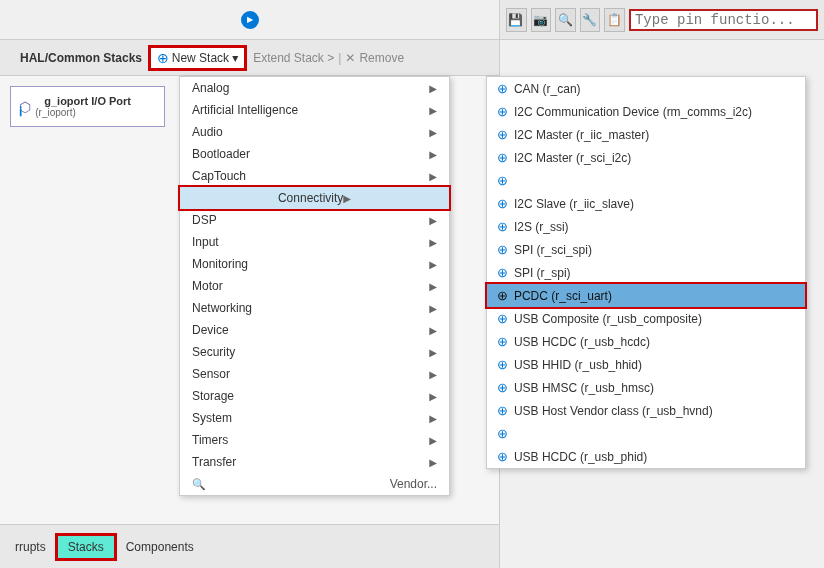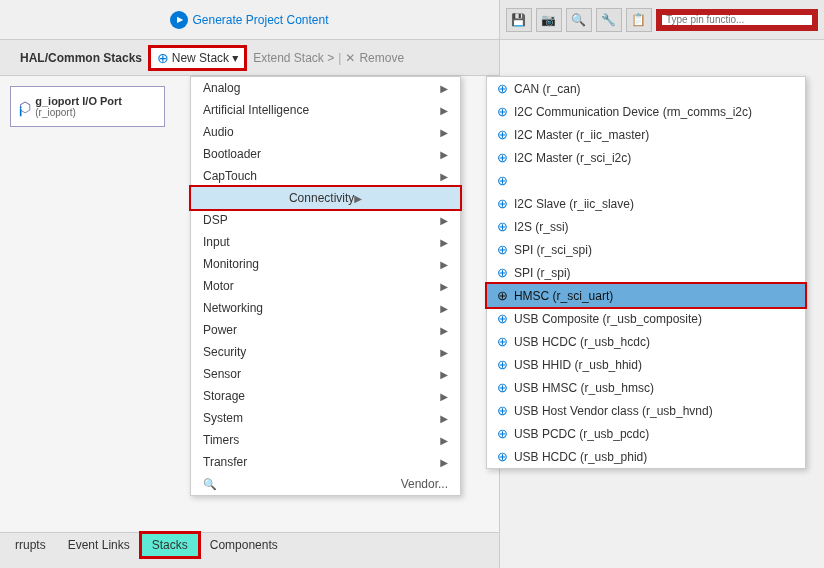--- a/index.html
+++ b/index.html
@@ -23,64 +23,63 @@
     .new-stack-btn { display: flex; align-items: center; gap: 3px; border: 1px solid #c00; padding: 2px 6px; background: white; cursor: pointer; color: #333; font-size: 12px; }
     .new-stack-btn .icon { color: #0078d7; font-size: 14px; }
     .extend-remove { display: flex; align-items: center; gap: 4px; color: #888; font-size: 12px; text-align: center; }
     .separator { color: #aaa; }
 
     
     .stacks-content { padding: 10px; }
     .stack-item { width: 155px; background: white; border: 1px solid #9b9bc4; padding: 8px; position: relative; }
     .stack-item-header { display: flex; align-items: center; gap: 4px; }
     .stack-icon { color: #6666aa; font-size: 14px; }
-    .stack-label { font-size: 11px; color: #333; font-weight: bold; }
+    .stack-label { font-size: 11px; color: #333; font-weight: bold; margin-left: 9px; }
     .stack-sub { font-size: 10px; color: #666; }
     .stack-info { position: absolute; bottom: 6px; left: 8px; color: #0078d7; font-size: 13px; font-weight: bold; }
 
     
-    .dropdown-menu { position: absolute; top: 76px; left: 190px; width: 271px; background: white; border: 1px solid #ccc; box-shadow: 2px 2px 6px rgba(0,0,0,0.2); z-index: 100; }
+    .dropdown-menu { position: absolute; top: 76px; left: 179px; width: 271px; background: white; border: 1px solid #ccc; box-shadow: 2px 2px 6px rgba(0,0,0,0.2); z-index: 100; }
     .menu-item { display: flex; align-items: center; justify-content: space-between; padding: 4px 12px; cursor: pointer; color: #333; }
     .menu-item.highlighted { background: #cce5f5; justify-content: center; }
     .menu-item.search-item { color: #555; }
     .menu-arrow { color: #666; font-size: 10px; }
 
     
     .sub-menu { position: absolute; top: 76px; left: 486px; width: 320px; background: white; border: 1px solid #ccc; box-shadow: 2px 2px 6px rgba(0,0,0,0.2); z-index: 100; }
     .sub-menu-item { display: flex; align-items: center; padding: 4px 10px; cursor: pointer; color: #333; gap: 6px; }
     .sub-menu-item.selected { background: #6aaddc; color: #111; }
     .conn-icon { color: #0078d7; font-size: 13px; flex-shrink: 0; }
     .conn-icon-sel { color: #111; font-size: 13px; flex-shrink: 0; }
 
     
     .right-panel { width: 324px; height: 568px; background: #f5f5f5; display: flex; flex-direction: column; }
     .right-toolbar { height: 40px; background: #e8e8e8; border-bottom: 1px solid #ccc; display: flex; align-items: center; padding: 0 6px; gap: 4px; }
     .tb-btn { width: 26px; height: 24px; background: #e0e0e0; border: 1px solid #bbb; display: flex; align-items: center; justify-content: center; cursor: pointer; font-size: 12px; color: #333; }
-    .pin-search { flex: 1; height: 22px; border: 6px solid #b91c1c; padding: 0 4px; background: white; color: #999; font-size: 10px; }
+    .pin-search { flex: 1; height: 22px; border: 2px solid #b91c1c; padding: 0 4px; background: white; color: #999; font-size: 14px; font-family: Liberation Mono, monospace; }
     .right-content { flex: 1; background: #f0f0f0; }
 
     
-    .bottom-tabs { height: 36px; border-top: 1px solid #ccc; display: flex; align-items: flex-start; background: #e8e8e8; padding: 0 4px; }
+    .bottom-tabs { height: 44px; border-top: 1px solid #ccc; display: flex; align-items: center; background: #e8e8e8; padding: 0 4px; }
     .tab-item { padding: 4px 10px; font-size: 11px; color: #333; cursor: pointer; border: 1px solid transparent; }
     .tab-item.active { background: #5eead4; border: 1px solid #c00; color: #333; }
 
     
     .red-outline { outline: 2px solid #cc0000; }
   </style>
 </head>
 <body>
 
 <div class="main-container">
 
   <div class="left-panel">
 
     <div class="left-toolbar">
       <div class="generate-btn">
         <div class="generate-icon"></div>
-        <span>Generate Project Content</span>
       </div>
     </div>
 
     <div class="stacks-header">
       <span class="stacks-title">HAL/Common Stacks</span>
       <button class="new-stack-btn red-outline">
         <span class="icon">⊕</span>
         <span>New Stack</span>
         <span>▾</span>
       </button>
@@ -144,21 +143,21 @@
         </div>
         <div class="menu-item">
           <span>Motor</span>
           <span class="menu-arrow">▶</span>
         </div>
         <div class="menu-item">
           <span>Networking</span>
           <span class="menu-arrow">▶</span>
         </div>
         <div class="menu-item">
-          <span>Power</span>
+          <span>Device</span>
           <span class="menu-arrow">▶</span>
         </div>
         <div class="menu-item">
           <span>Security</span>
           <span class="menu-arrow">▶</span>
         </div>
         <div class="menu-item">
           <span>Sensor</span>
           <span class="menu-arrow">▶</span>
         </div>
@@ -215,21 +214,21 @@
         <div class="sub-menu-item">
           <span class="conn-icon">⊕</span>
           <span>SPI (r_sci_spi)</span>
         </div>
         <div class="sub-menu-item">
           <span class="conn-icon">⊕</span>
           <span>SPI (r_spi)</span>
         </div>
         <div class="sub-menu-item selected" style="outline: rgb(204, 0, 0) solid 2px;">
           <span class="conn-icon-sel">⊕</span>
-          <span>HMSC (r_sci_uart)</span>
+          <span>PCDC (r_sci_uart)</span>
         </div>
         <div class="sub-menu-item">
           <span class="conn-icon">⊕</span>
           <span>USB Composite (r_usb_composite)</span>
         </div>
         <div class="sub-menu-item">
           <span class="conn-icon">⊕</span>
           <span>USB HCDC (r_usb_hcdc)</span>
         </div>
         <div class="sub-menu-item">
@@ -239,34 +238,30 @@
         <div class="sub-menu-item">
           <span class="conn-icon">⊕</span>
           <span>USB HMSC (r_usb_hmsc)</span>
         </div>
         <div class="sub-menu-item">
           <span class="conn-icon">⊕</span>
           <span>USB Host Vendor class (r_usb_hvnd)</span>
         </div>
         <div class="sub-menu-item">
           <span class="conn-icon">⊕</span>
-          <span>USB PCDC (r_usb_pcdc)</span>
         </div>
         <div class="sub-menu-item">
           <span class="conn-icon">⊕</span>
           <span>USB HCDC (r_usb_phid)</span>
         </div>
       </div>
 
     <div class="bottom-tabs" style="position:absolute; bottom:0; left:0; right:0;">
       <div class="tab-item">
         <span>rrupts</span>
-      </div>
-      <div class="tab-item">
-        <span>Event Links</span>
       </div>
       <div class="tab-item active red-outline">
         <span>Stacks</span>
       </div>
       <div class="tab-item">
         <span>Components</span>
       </div>
     </div>
 
   </div>

